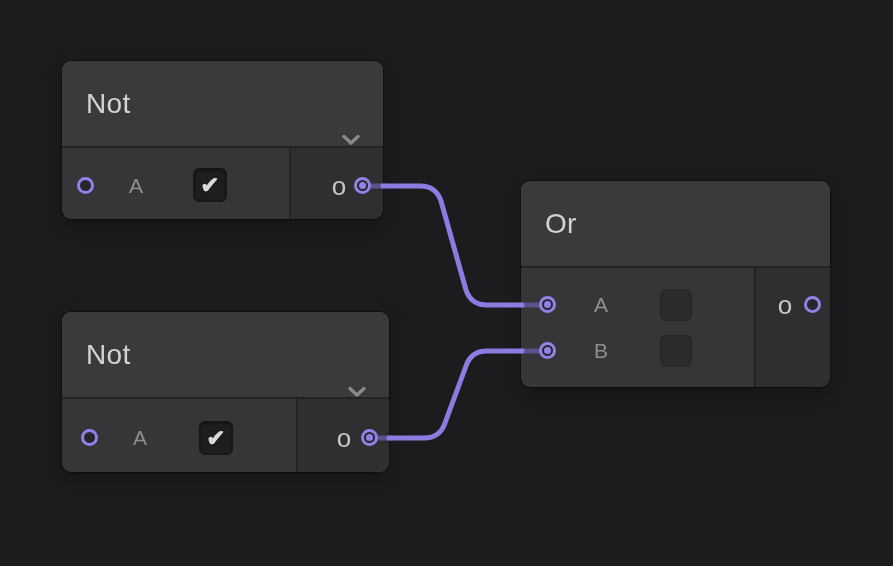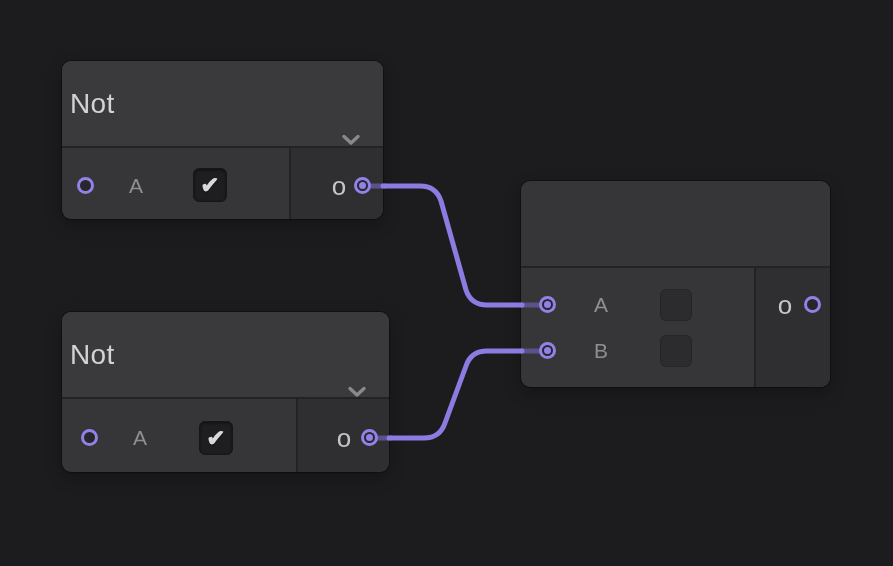--- a/index.html
+++ b/index.html
@@ -15,21 +15,21 @@
     position:absolute;
     background:#363537;
     border-radius:9px;
     overflow:hidden;
     box-shadow:0 0 0 1px rgba(0,0,0,0.30), 0 6px 16px rgba(0,0,0,0.28);
   }
   .node-header{
     position:absolute;left:0;top:0;right:0;height:85px;
     background:#3a393b;
     display:flex;align-items:center;
-    padding-left:8px;box-sizing:border-box;
+    padding-left:24px;box-sizing:border-box;
   }
   .node-title{
     font-size:28px;color:#d4d2d6;letter-spacing:0.3px;
   }
   .chevron{
     position:absolute;right:22px;top:50%;transform:translateY(-50%);
     width:20px;height:12px;display:block;cursor:pointer;
   }
   .hdivider{position:absolute;left:0;right:0;top:85px;height:2px;background:#232224;}
   .out-section{position:absolute;top:87px;bottom:0;right:0;background:#2f2e30;}
@@ -110,20 +110,23 @@
     <div class="port" style="left:19px;top:117px;"></div>
     <div class="io-label" style="left:64px;top:106px;width:28px;height:40px;">A</div>
     <div class="checkbox" style="left:137px;top:109px;">
       <span class="check">✔</span>
     </div>
     <div class="io-label out" style="left:263px;top:104px;width:38px;height:44px;">o</div>
     <div class="port connected" style="left:299px;top:117px;"></div>
   </div>
 
   <div class="node" style="left:521px;top:181px;width:309px;height:206px;">
+    <div class="node-header">
+      <span class="node-title">Or</span>
+    </div>
     <svg class="chevron" viewBox="0 0 20 12">
       <path d="M3 2.5 L10 9 L17 2.5" stroke="#8a888c" stroke-width="3.4" fill="none" stroke-linecap="round" stroke-linejoin="round"></path>
     </svg>
     <div class="hdivider"></div>
     <div class="out-section" style="width:74px;border-radius:0 0 9px 0;"></div>
     <div class="vdivider" style="left:233px;"></div>
 
     <div class="port connected" style="left:18px;top:115px;"></div>
     <div class="io-label" style="left:66px;top:104px;width:28px;height:40px;">A</div>
     <div class="square" style="left:139px;top:108px;"></div>

